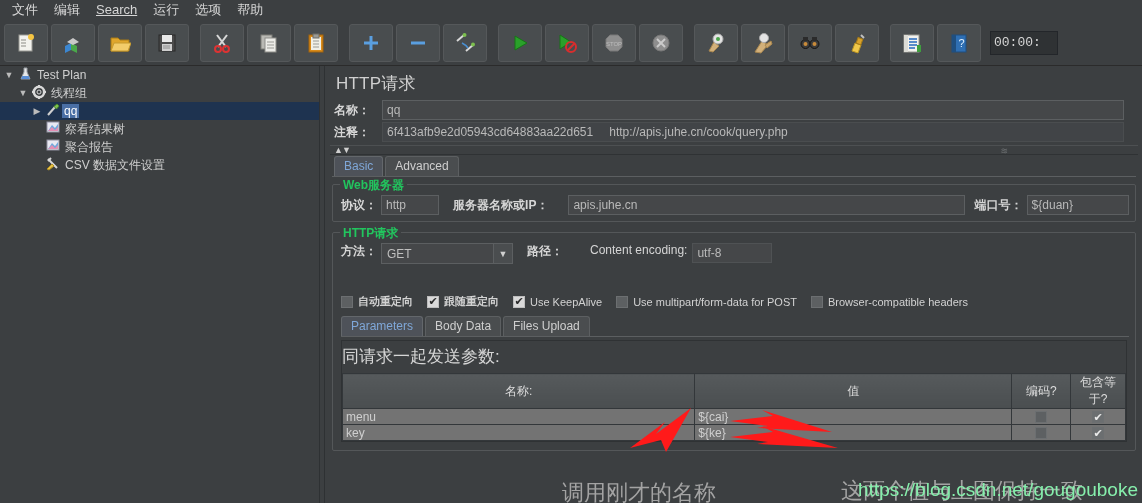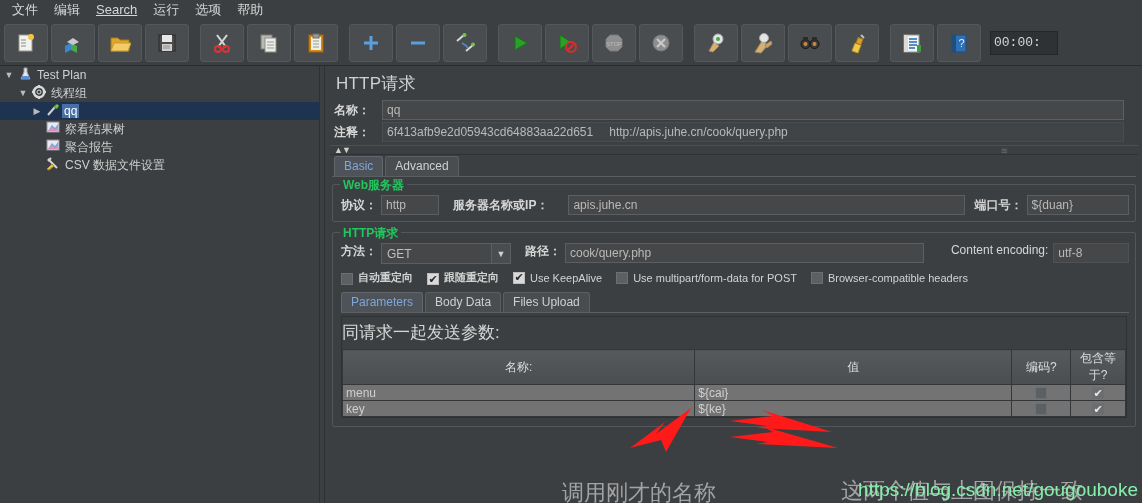--- a/index.html
+++ b/index.html
@@ -125,21 +125,21 @@
     padding-left: 5px; position: relative; min-width: 130px;
   }
   .combo .arrowbox {
     position: absolute; right: 0; top: 0; bottom: 0; width: 19px;
     background: #4a4d4f; border-left: 1px solid #5c5f61;
     display: flex; align-items: center; justify-content: center;
     font-size: 9px; color: #d0d0d0;
   }
 
   .cbrow { display: flex; align-items: center; padding: 6px 0 2px 10px; }
-  .cbitem { display: flex; align-items: flex-end; margin-right: 14px; }
+  .cbitem { display: flex; align-items: center; margin-right: 14px; margin-top: 24px; }
   .cbox {
     width: 12px; height: 12px; background: #5d6062; border: 1px solid #6c6f71;
     display:flex; align-items:center; justify-content:center;
     font-size: 11px; color: #e8e8e8; margin-right: 5px; line-height: 1;
   }
   .cbox.checked { background: #d9d9d9; color: #2b2b2b; border-color:#bdbdbd; }
   .cbl { font-size: 11px; color: #d2d2d2; white-space: nowrap; }
   .cbl.bold { font-weight: bold; }
 
   
@@ -480,21 +480,20 @@
 
     <div class="group" style="margin-top:10px;padding-bottom:8px">
       <div class="glabel">HTTP请求</div>
       <div style="display:flex;align-items:flex-start">
         <div class="flabel" style="margin-left:2px">方法：</div>
         <div class="combo" style="width:132px;margin-left:4px">
           <span>GET</span>
           <span class="arrowbox">▼</span>
         </div>
         <div class="flabel" style="margin-left:14px">路径：</div>
-        <div class="tfield" style="width:382px;margin-left:4px">cook/query.php</div>
         <div class="flabel norm" style="margin-left:27px;font-size:12px">Content encoding:</div>
         <div class="tfield" style="width:80px;margin-left:5px;border-color:#4f5254">utf-8</div>
       </div>
 
       <div class="cbrow" style="padding-left:2px">
         <div class="cbitem">
           <span class="cbox"></span>
           <span class="cbl bold">自动重定向</span>
         </div>
         <div class="cbitem">

